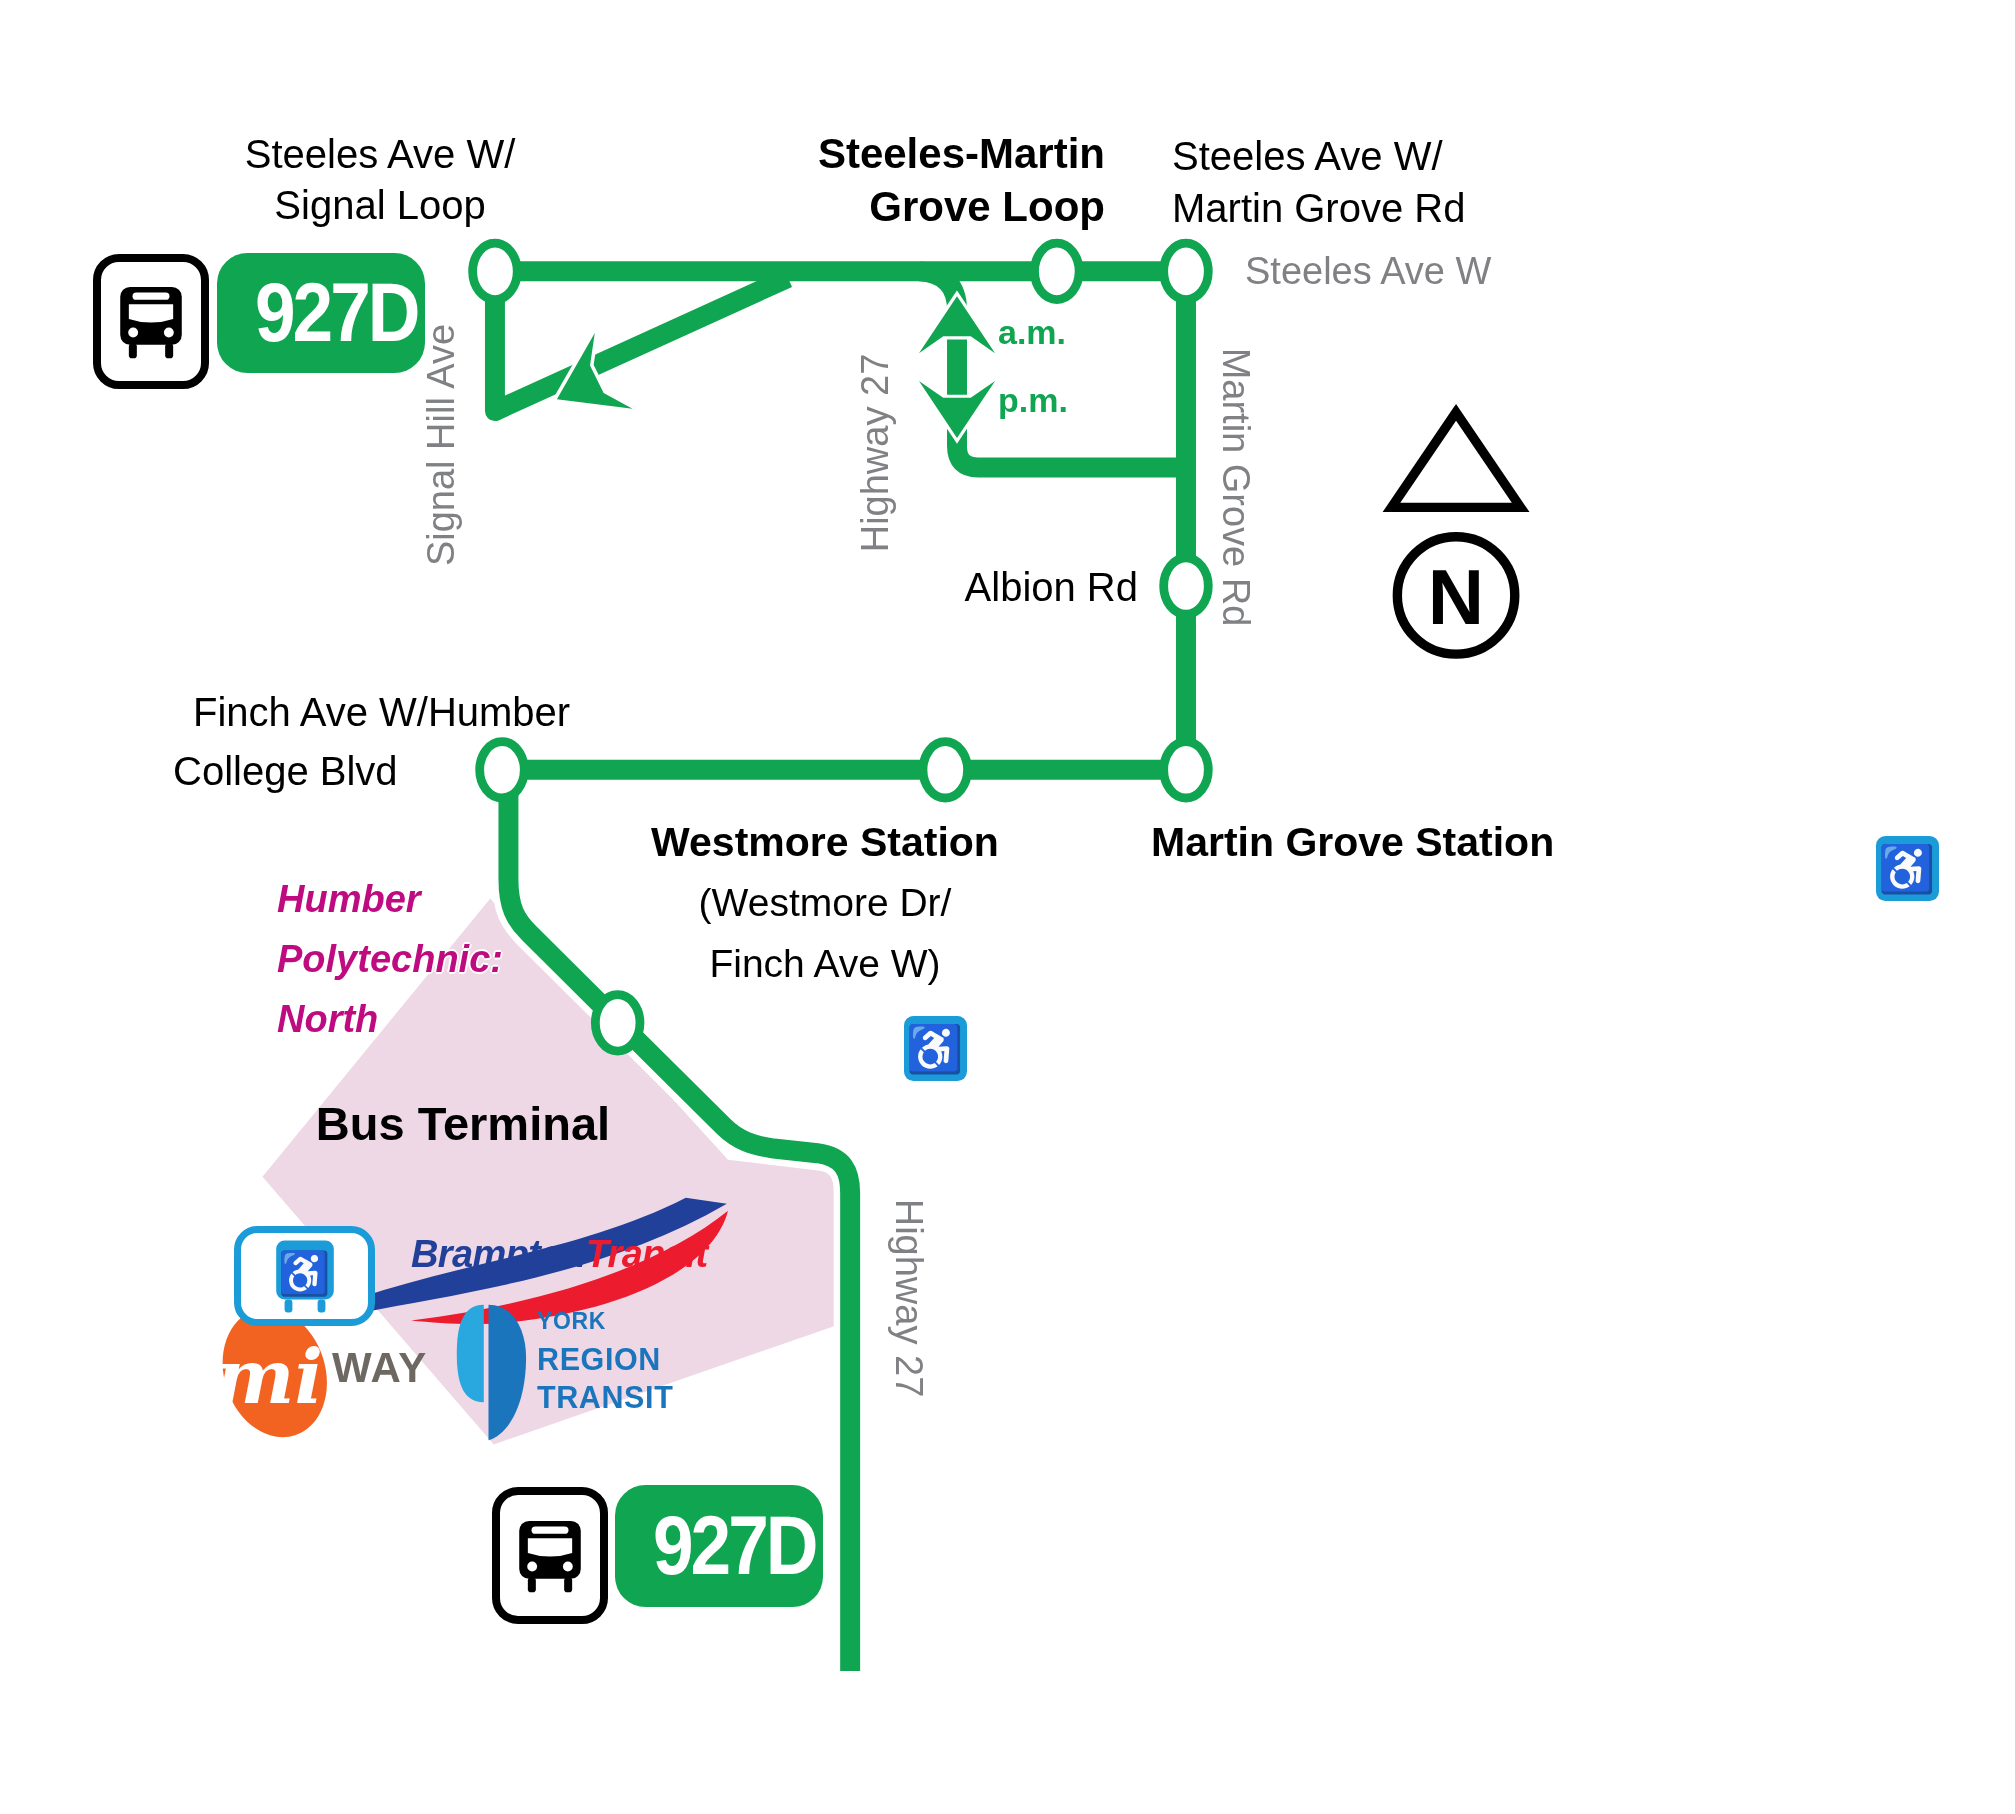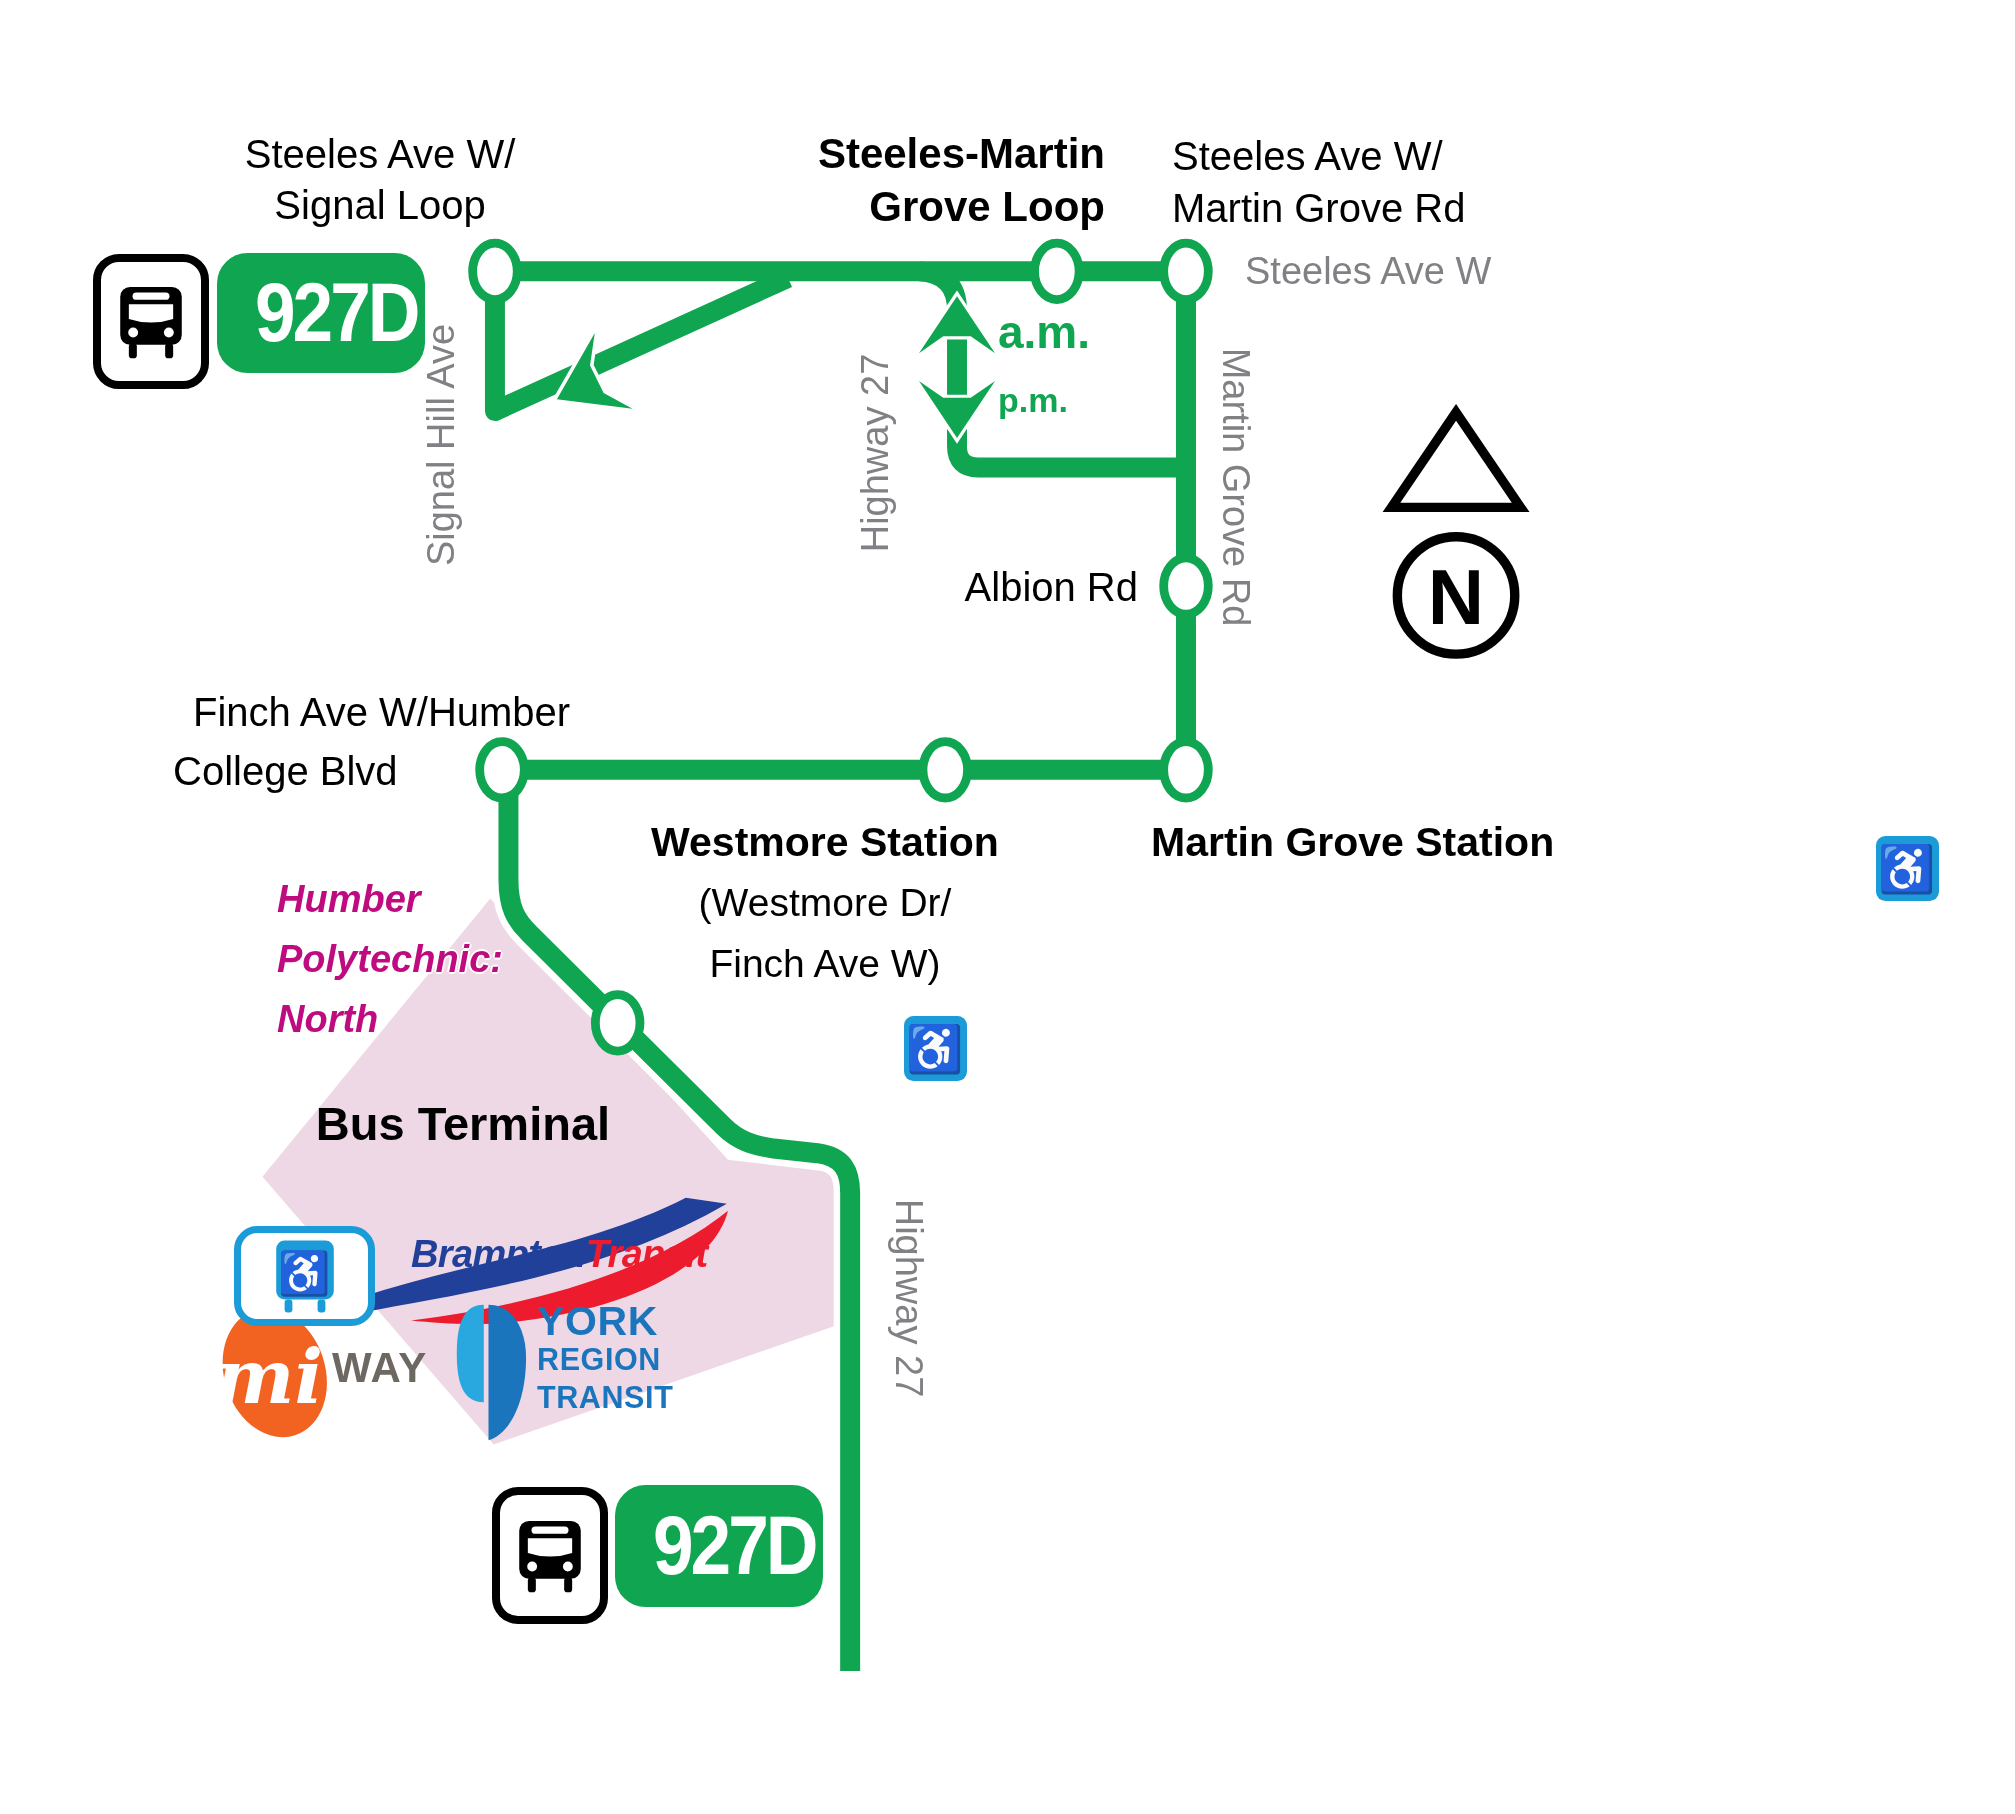--- a/index.html
+++ b/index.html
@@ -139,40 +139,40 @@
     <span class="brampton-b">Brampton</span><span class="brampton-t">Transit</span>
   </div>
 
   <div class="txt ctr mi-script" style="left:269px;top:1377px;font-size:75px;">
     <span>mi</span>
   </div>
   <div class="txt l way" style="left:332px;top:1368px;font-size:42px;">
     <span>WAY</span>
   </div>
 
-  <div class="txt l yrt-line" style="left:537px;top:1321px;font-size:41px;"><span>YORK</span></div>
+  <div class="txt l yrt-line" style="left:537px;top:1321px;font-size:23px;"><span>YORK</span></div>
   <div class="txt l yrt-line" style="left:537px;top:1359px;font-size:30.5px;"><span>REGION</span></div>
   <div class="txt l yrt-line" style="left:537px;top:1397px;font-size:30.5px;"><span>TRANSIT</span></div>
 
   <div class="txt ctr" style="left:380px;top:154px;font-size:40px;">Steeles Ave W/</div>
   <div class="txt ctr" style="left:380px;top:205px;font-size:40px;">Signal Loop</div>
 
   <div class="txt r b" style="left:1105px;top:154px;font-size:42px;">Steeles-Martin</div>
   <div class="txt r b" style="left:1105px;top:207px;font-size:42px;">Grove Loop</div>
 
   <div class="txt l" style="left:1172px;top:156px;font-size:40px;">Steeles Ave W/</div>
   <div class="txt l" style="left:1172px;top:208px;font-size:40px;">Martin Grove Rd</div>
 
   <div class="txt l grey" style="left:1245px;top:271px;font-size:38px;">Steeles Ave W</div>
   <div class="txt rotccw grey" style="left:441px;top:445px;font-size:38px;">Signal Hill Ave</div>
   <div class="txt rotccw grey" style="left:875px;top:453px;font-size:38px;">Highway 27</div>
   <div class="txt rotcw grey" style="left:1236px;top:487px;font-size:38px;">Martin Grove Rd</div>
   <div class="txt rotcw grey" style="left:909px;top:1298px;font-size:38px;">Highway 27</div>
 
-  <div class="txt l b green-t" style="left:998px;top:332px;font-size:46px;">a.m.</div>
+  <div class="txt l b green-t" style="left:998px;top:332px;font-size:34px;">a.m.</div>
   <div class="txt l b green-t" style="left:998px;top:400px;font-size:34px;">p.m.</div>
 
   <div class="txt r" style="left:1138px;top:587px;font-size:40px;">Albion Rd</div>
 
   <div class="txt ctr n-circle-label" style="left:1456px;top:597px;font-size:78px;">N</div>
 
   <div class="txt l" style="left:173px;top:712px;font-size:40px;margin-left:20px;">Finch Ave W/Humber</div>
   <div class="txt l" style="left:173px;top:771px;font-size:40px;">College Blvd</div>
 
   <div class="txt ctr b" style="left:825px;top:842px;font-size:41px;">Westmore Station</div>

